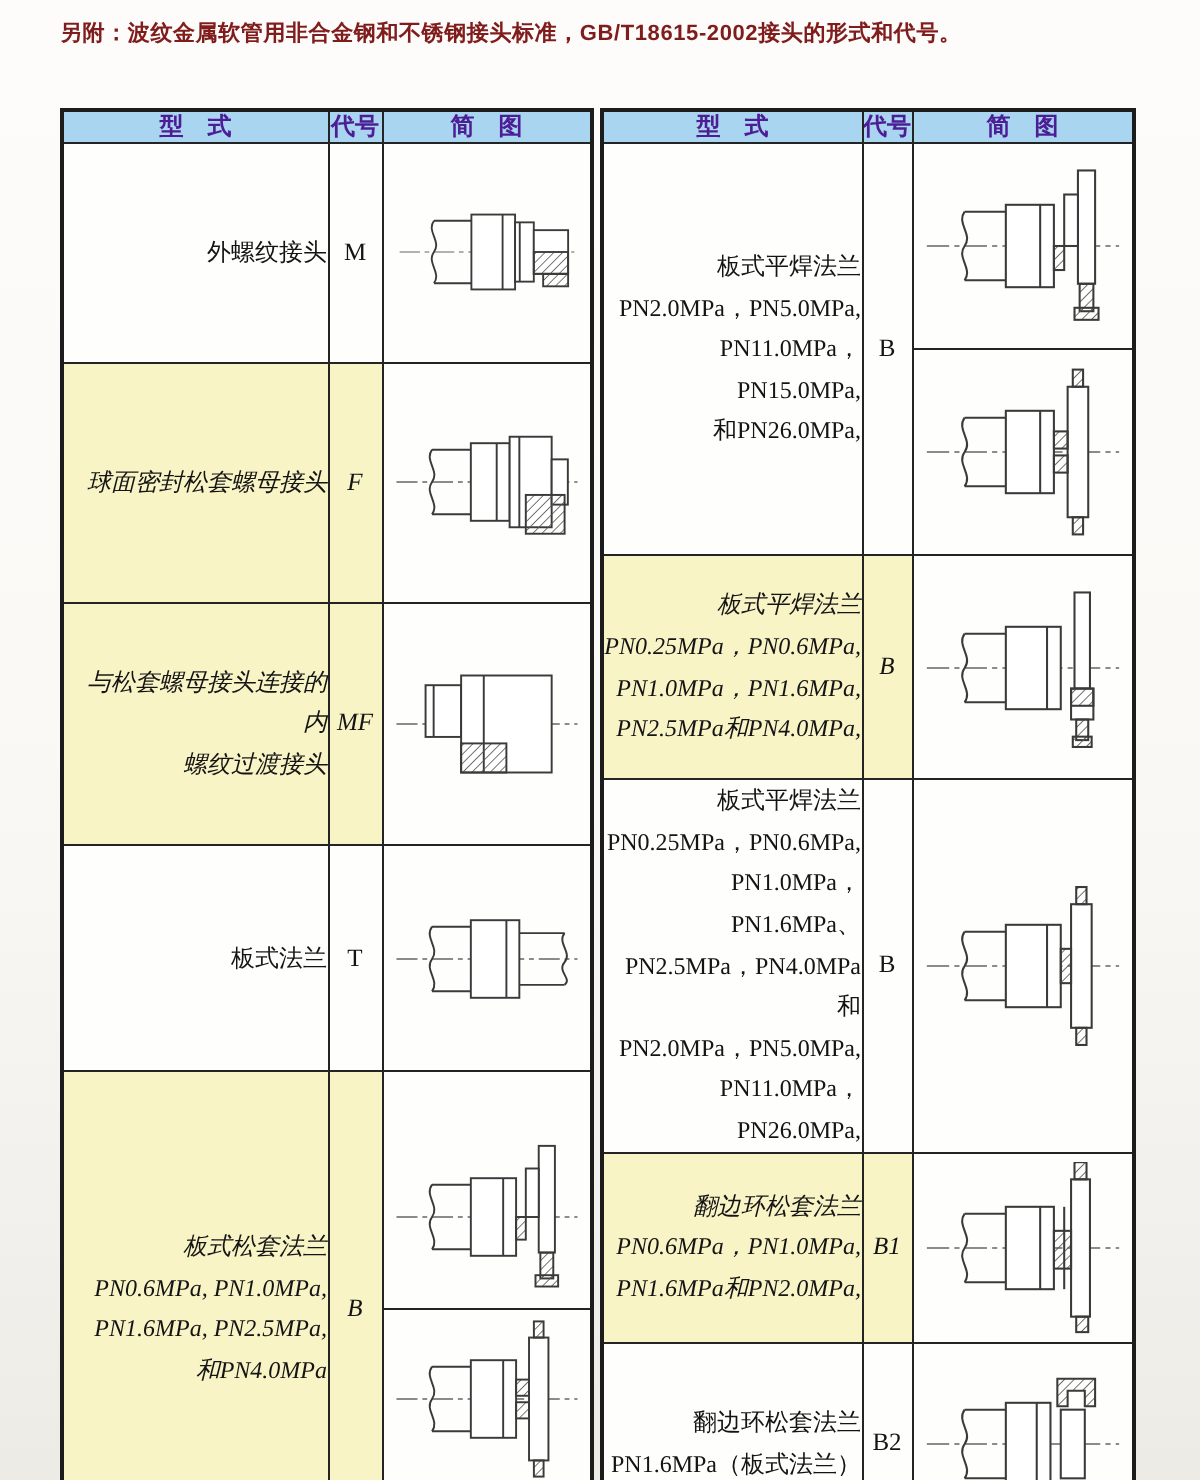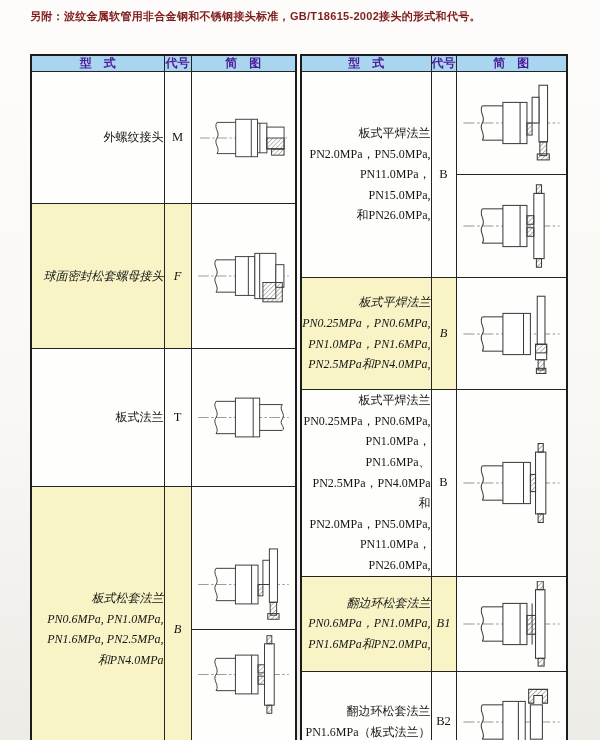--- a/index.html
+++ b/index.html
@@ -121,20 +121,44 @@
                     <line x1="66" y1="26" x2="66" y2="74" stroke="#3a3a3a" stroke-width="1.2"></line>
                     <rect x="74" y="22" width="26" height="56" fill="white" stroke="#3a3a3a" stroke-width="1.2"></rect>
                     <line x1="80" y1="22" x2="80" y2="78" stroke="#3a3a3a" stroke-width="1.2"></line>
                     <rect x="100" y="36" width="10" height="28" fill="white" stroke="#3a3a3a" stroke-width="1.2"></rect>
                     <rect x="84" y="58" width="24" height="24" fill="url(#h2)" stroke="#3a3a3a" stroke-width="1.2"></rect>
                   </svg>
                 </div>
               </div>
             </td>
           </tr>
+          <tr class="hl" style="height: 93px;">
+            <td class="type">与松套螺母接头连接的内
+螺纹过渡接头</td>
+            <td class="code">MF</td>
+            <td class="diag-cell">
+              <div class="diag-stack" style="height: 91px;">
+                <div class="diag">
+                  <svg viewBox="0 0 120 100" width="97" height="86">
+                    <defs>
+                      <pattern id="h4" width="4" height="4" patternUnits="userSpaceOnUse" patternTransform="rotate(45)">
+                        <line x1="0" y1="0" x2="0" y2="4" stroke="#555" stroke-width="1"></line>
+                      </pattern>
+                    </defs>
+                    <line x1="4" y1="50" x2="116" y2="50" stroke="#666" stroke-width="0.8" stroke-dasharray="13 3 3 3"></line>
+                    <rect x="22" y="26" width="22" height="32" fill="white" stroke="#3a3a3a" stroke-width="1.2"></rect>
+                    <line x1="27" y1="26" x2="27" y2="58" stroke="#3a3a3a" stroke-width="1.2"></line>
+                    <rect x="44" y="20" width="56" height="60" fill="white" stroke="#3a3a3a" stroke-width="1.2"></rect>
+                    <line x1="58" y1="20" x2="58" y2="80" stroke="#3a3a3a" stroke-width="1.2"></line>
+                    <rect x="44" y="62" width="28" height="18" fill="url(#h4)" stroke="#3a3a3a" stroke-width="1.2"></rect>
+                  </svg>
+                </div>
+              </div>
+            </td>
+          </tr>
           <tr class="plain" style="height: 87px;">
             <td class="type">板式法兰</td>
             <td class="code">T</td>
             <td class="diag-cell">
               <div class="diag-stack" style="height: 85px;">
                 <div class="diag">
                   <svg viewBox="0 0 120 100" width="97" height="81">
                     <defs>
                       <pattern id="h5" width="4" height="4" patternUnits="userSpaceOnUse" patternTransform="rotate(45)">
                         <line x1="0" y1="0" x2="0" y2="4" stroke="#555" stroke-width="1"></line>

